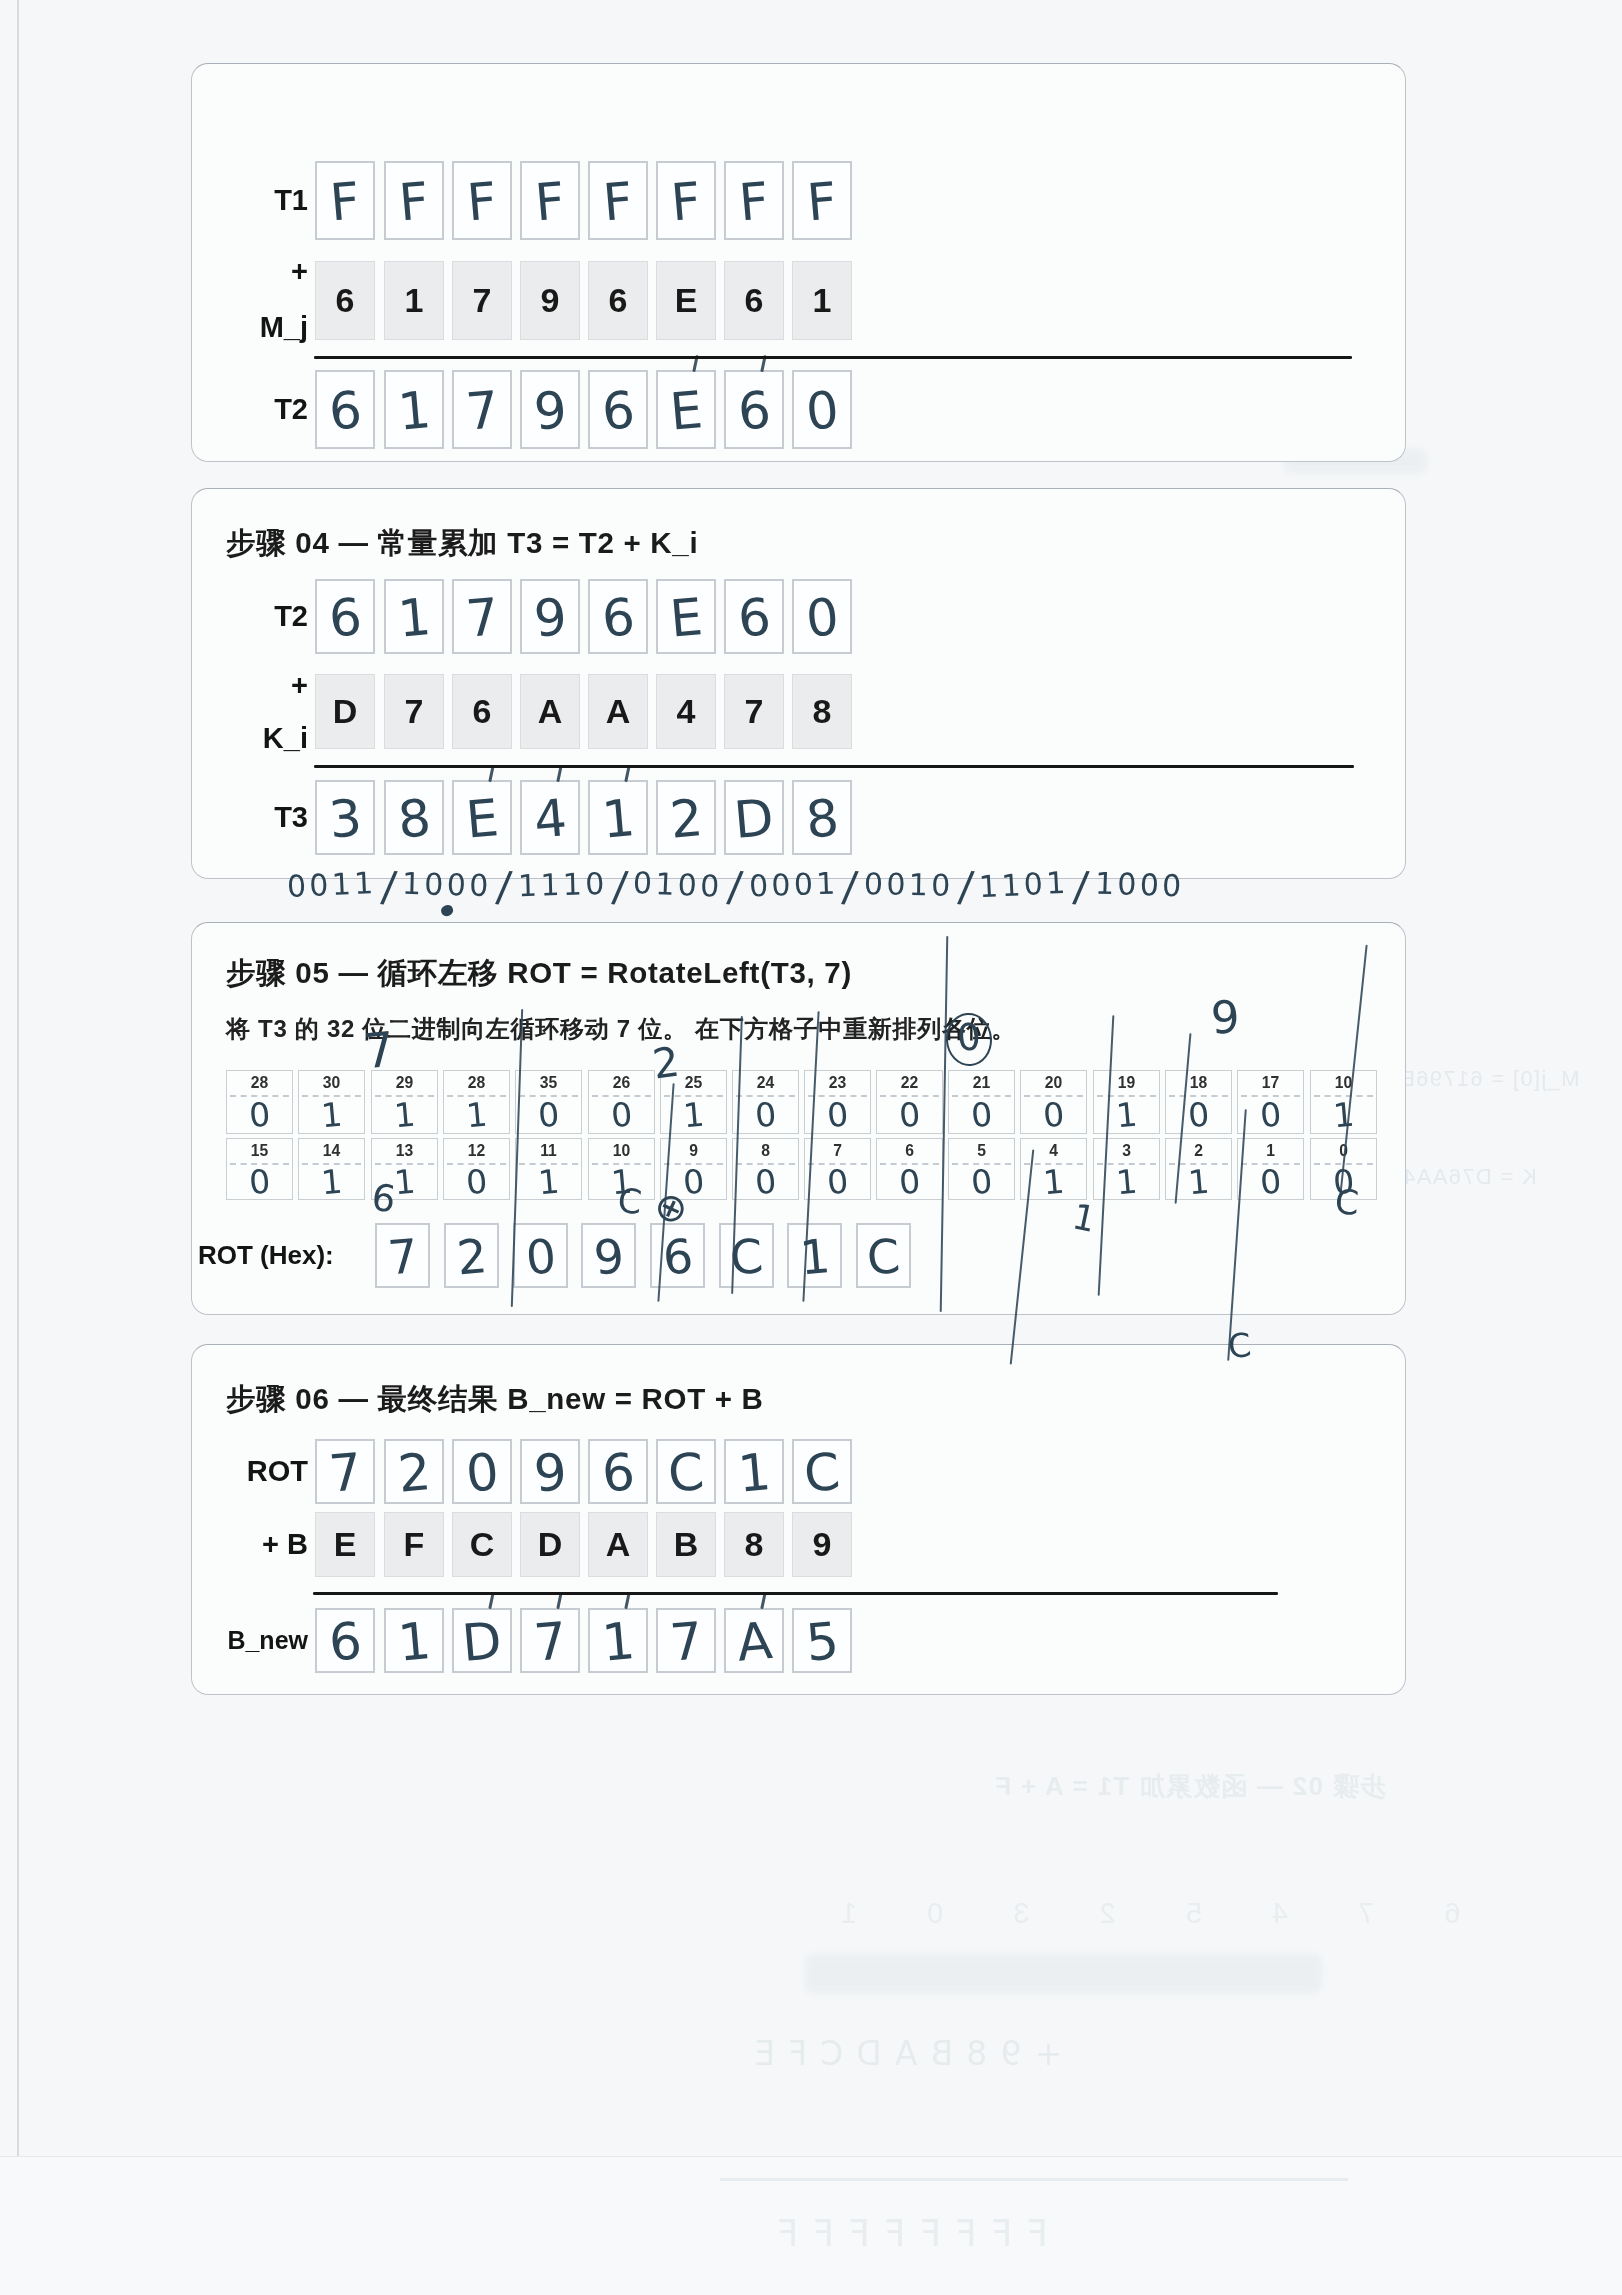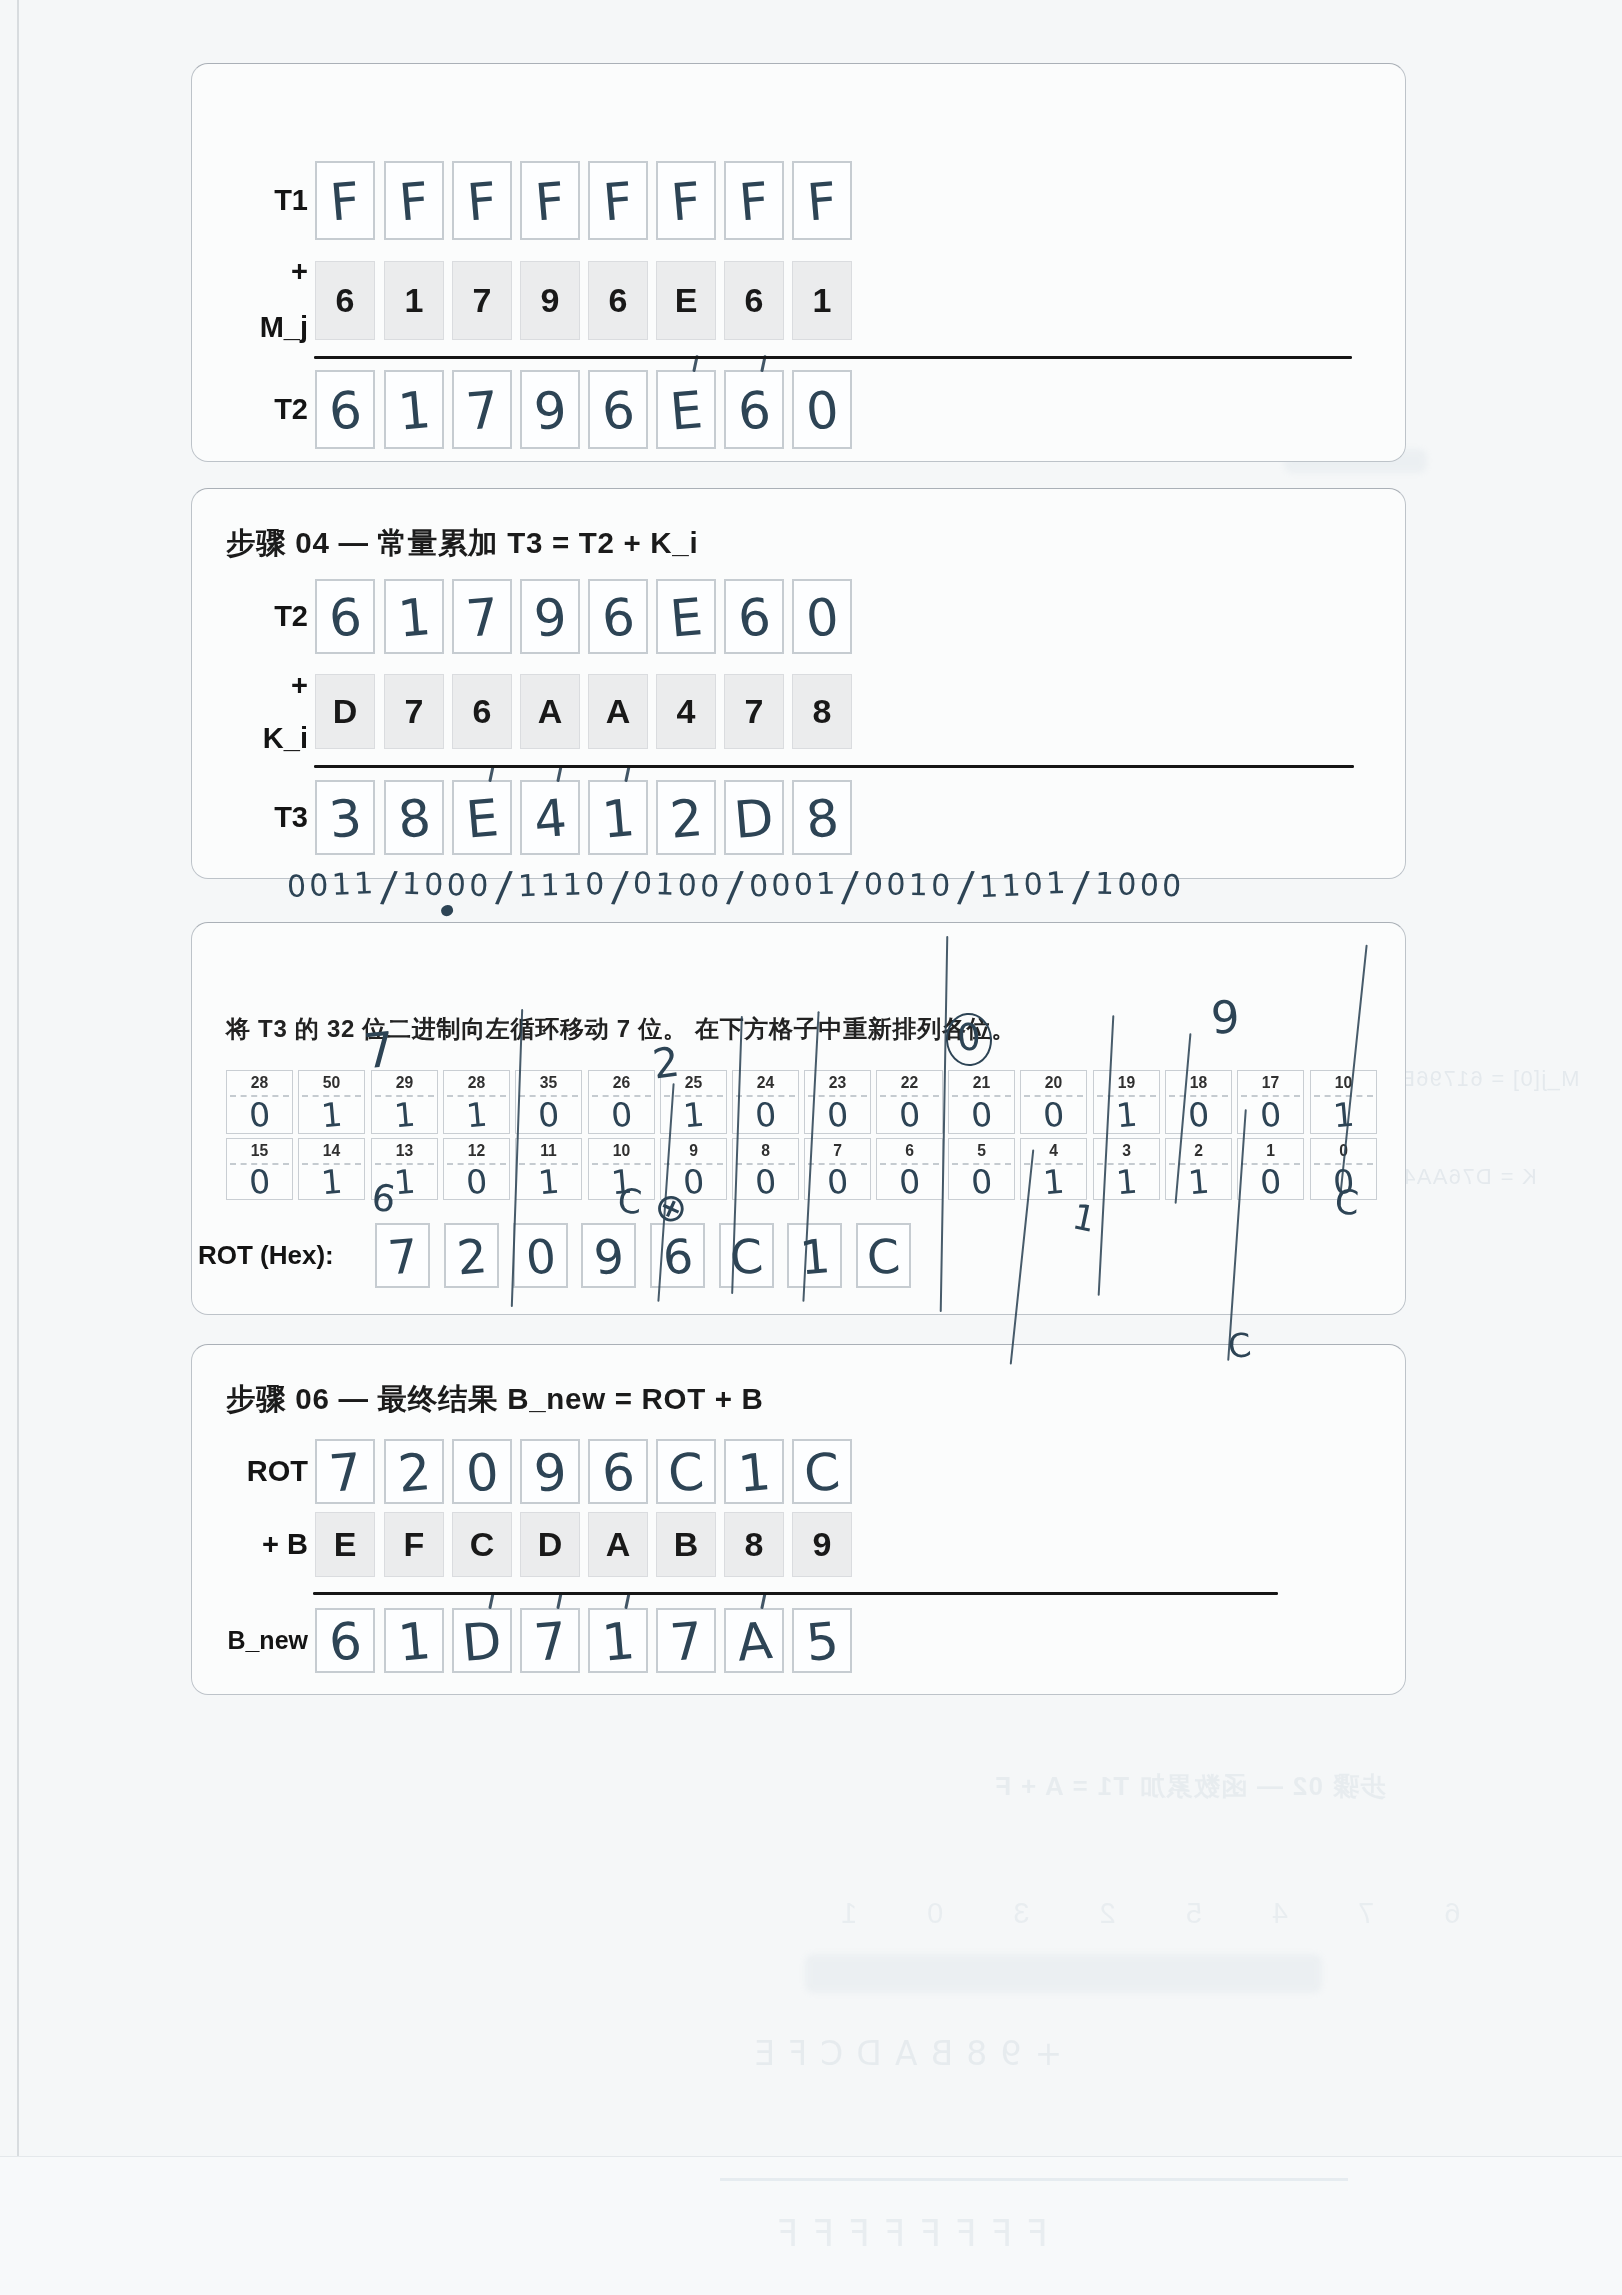--- a/index.html
+++ b/index.html
@@ -70,20 +70,21 @@
       <div style="position: absolute; left: 909px; top: 279px; width: 474px; height: 4.6px; opacity: 0.28; background: repeating-linear-gradient(90deg, rgb(156, 176, 192) 0px, rgb(156, 176, 192) 3.9px, transparent 3.9px, transparent 8.5px);"></div>
       <div style="position: absolute; left: 720px; top: 2178px; width: 628px; height: 3.3px; background: rgb(156, 176, 192); opacity: 0.18;"></div>
     </div>
 
   <div class="panel" style="top:63px;height:399px;"></div>
   <div class="panel" style="top:488px;height:391px;"></div>
   <div class="panel" style="top:922px;height:393px;"></div>
   <div class="panel" style="top:1344px;height:351px;"></div>
 
   <div class="ptitle" style="left:226px;top:524px;">步骤 04 — 常量累加 T3 = T2 + K_i</div>
+  <div class="ptitle" style="left:226px;top:954px;">步骤 05 — 循环左移 ROT = RotateLeft(T3, 7)</div>
   <div class="psub" style="left:226px;top:1013px;text-align:center;">将 T3 的 32 位二进制向左循环移动 7 位。 在下方格子中重新排列各位。</div>
   <div class="ptitle" style="left:226px;top:1380px;">步骤 06 — 最终结果 B_new = ROT + B</div>
 
   <div class="rowlabel" style="left:198px;width:173px;top:1223px;height:65px;font-size:26px;justify-content:flex-start;">ROT (Hex):</div>
 
   <div id="hexrows">
       <div class="rowlabel" style="left: 182px; width: 126px; top: 161px; height: 79px;">T1</div>
       <div class="hexbox hand" style="left: 315px; top: 161px; width: 60px; height: 79px;">
         <div class="hw" style="font-size: 51px;"><span style="transform: rotate(-5deg) translateY(1.3px);">F</span></div>
       </div>
@@ -353,21 +354,21 @@
     </div>
   <div id="grid">
       <div class="gcell" style="left: 226px; top: 1070px; width: 67px; height: 64px;">
         <div class="ghead" style="">28</div>
         <div class="gdash" style=""></div>
         <div class="gbit hw" style="font-size: 33px;">
           <span style="transform: rotate(-5deg) translateY(1.3px);">0</span>
         </div>
       </div>
       <div class="gcell" style="left: 298px; top: 1070px; width: 67px; height: 64px;">
-        <div class="ghead" style="">50</div>
+        <div class="ghead" style="">30</div>
         <div class="gdash" style=""></div>
         <div class="gbit hw" style="font-size: 33px;">
           <span style="transform: rotate(-5deg) translateY(1.3px);">1</span>
         </div>
       </div>
       <div class="gcell" style="left: 371px; top: 1070px; width: 67px; height: 64px;">
         <div class="ghead" style="">29</div>
         <div class="gdash" style=""></div>
         <div class="gbit hw" style="font-size: 33px;">
           <span style="transform: rotate(-5deg) translateY(1.3px);">1</span>

